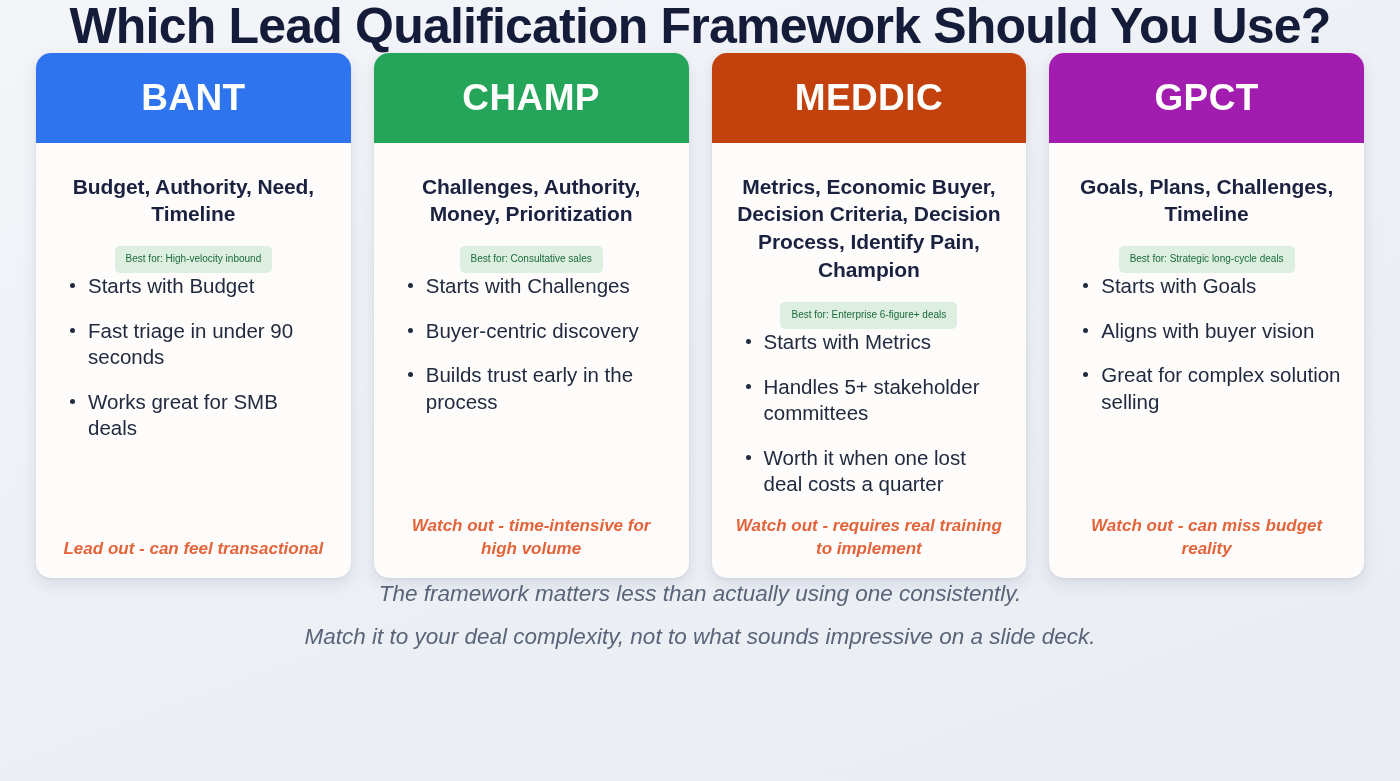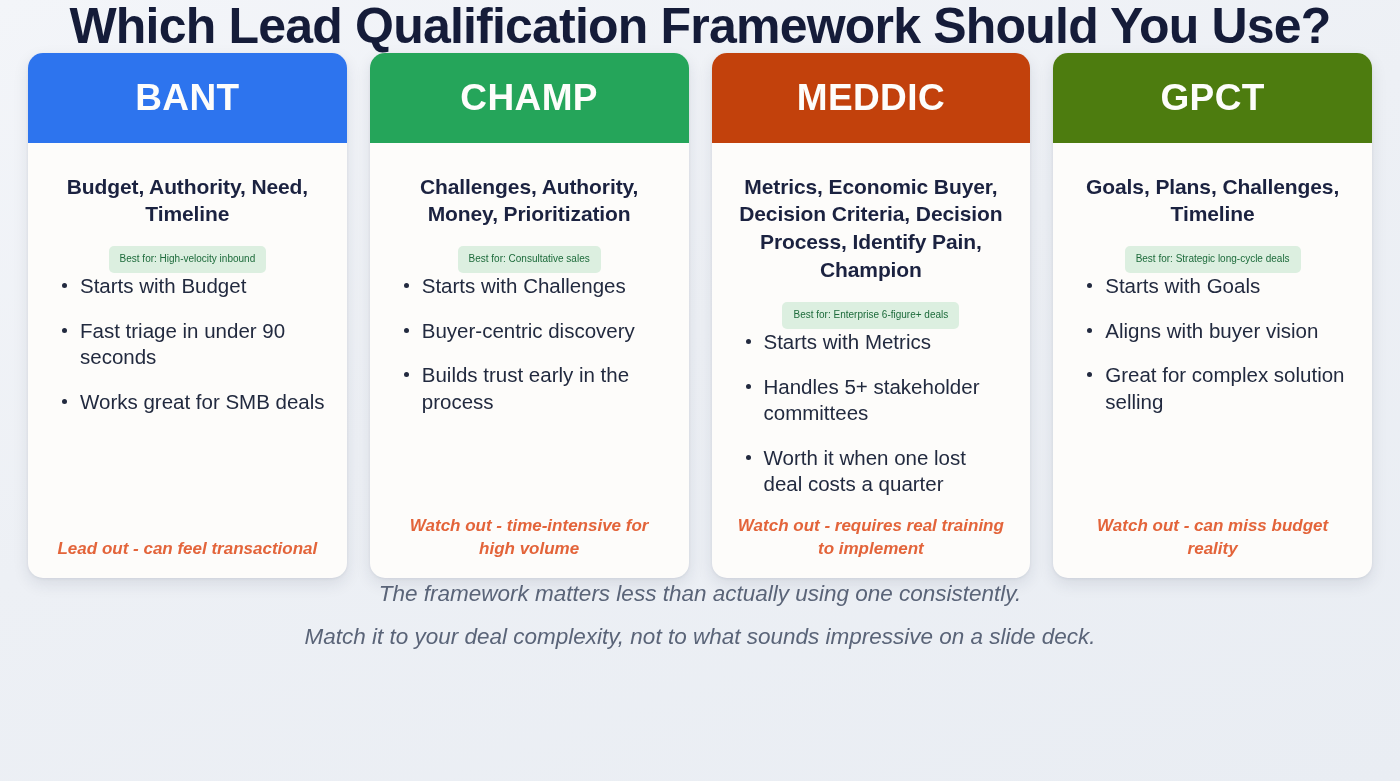--- a/index.html
+++ b/index.html
@@ -38,21 +38,21 @@
     letter-spacing: -0.8px;
     color: #151c39;
     text-align: center;
     line-height: 1.05;
   }
 
   
   .cards-row {
     display: flex;
     gap: 23px;
-    padding: 0 28px;
+    padding: 0 36px;
     align-items: stretch;
     height: 547px;
   }
 
   .card {
     flex: 1 1 0;
     background: #fdfcfa;
     border-radius: 15px;
     box-shadow: 0 6px 16px rgba(30, 40, 70, 0.10),
                 0 1px 3px rgba(30, 40, 70, 0.07);
@@ -228,21 +228,21 @@
         <ul class="bullets">
           <li>Starts with Metrics</li>
           <li>Handles 5+ stakeholder committees</li>
           <li>Worth it when one lost deal costs a quarter</li>
         </ul>
         <div class="watch-out">Watch out - requires real training to implement</div>
       </div>
     </div>
 
     <div class="card">
-      <div class="card-header" style="background: #4d7c0f;">
+      <div class="card-header" style="background: #a21caf;">
         <span class="card-header-label">GPCT</span>
       </div>
       <div class="card-body">
         <div class="acronym">Goals, Plans, Challenges, Timeline</div>
         <div class="badge-row">
           <span class="badge">Best for: Strategic long-cycle deals</span>
         </div>
         <ul class="bullets">
           <li>Starts with Goals</li>
           <li>Aligns with buyer vision</li>

